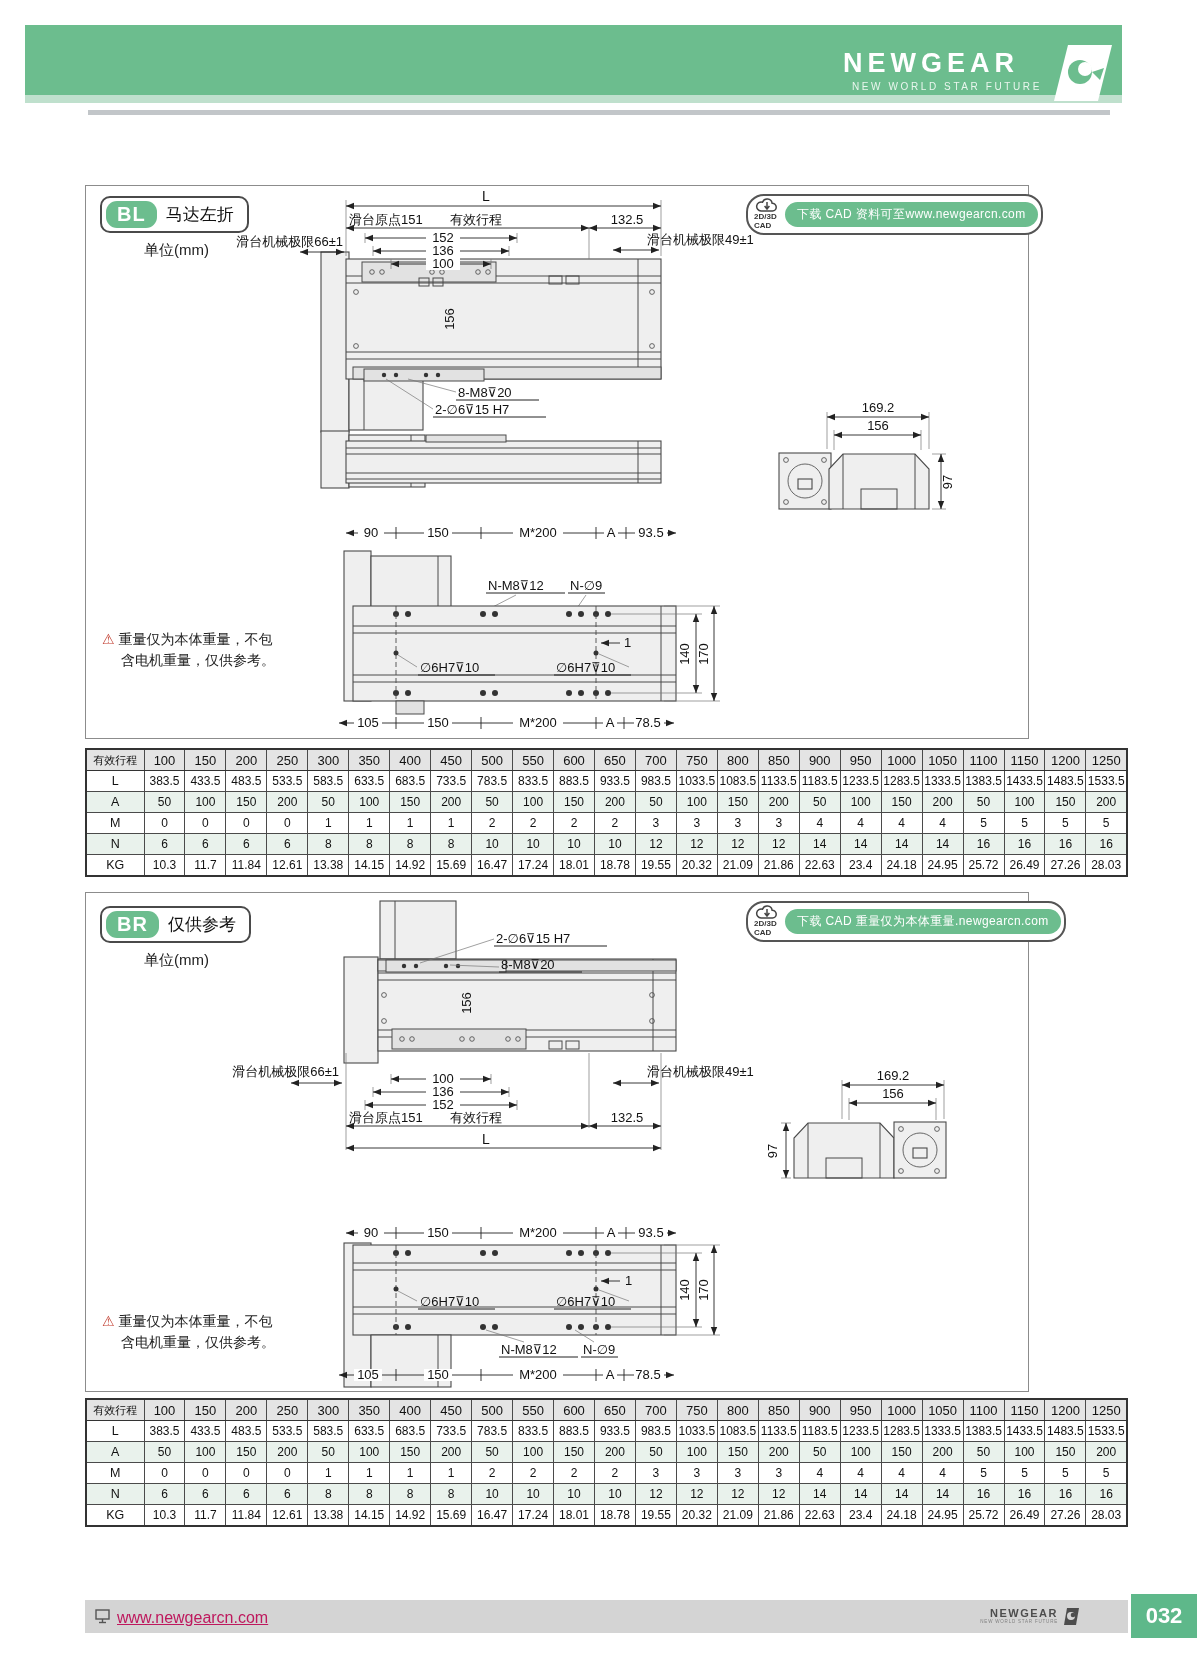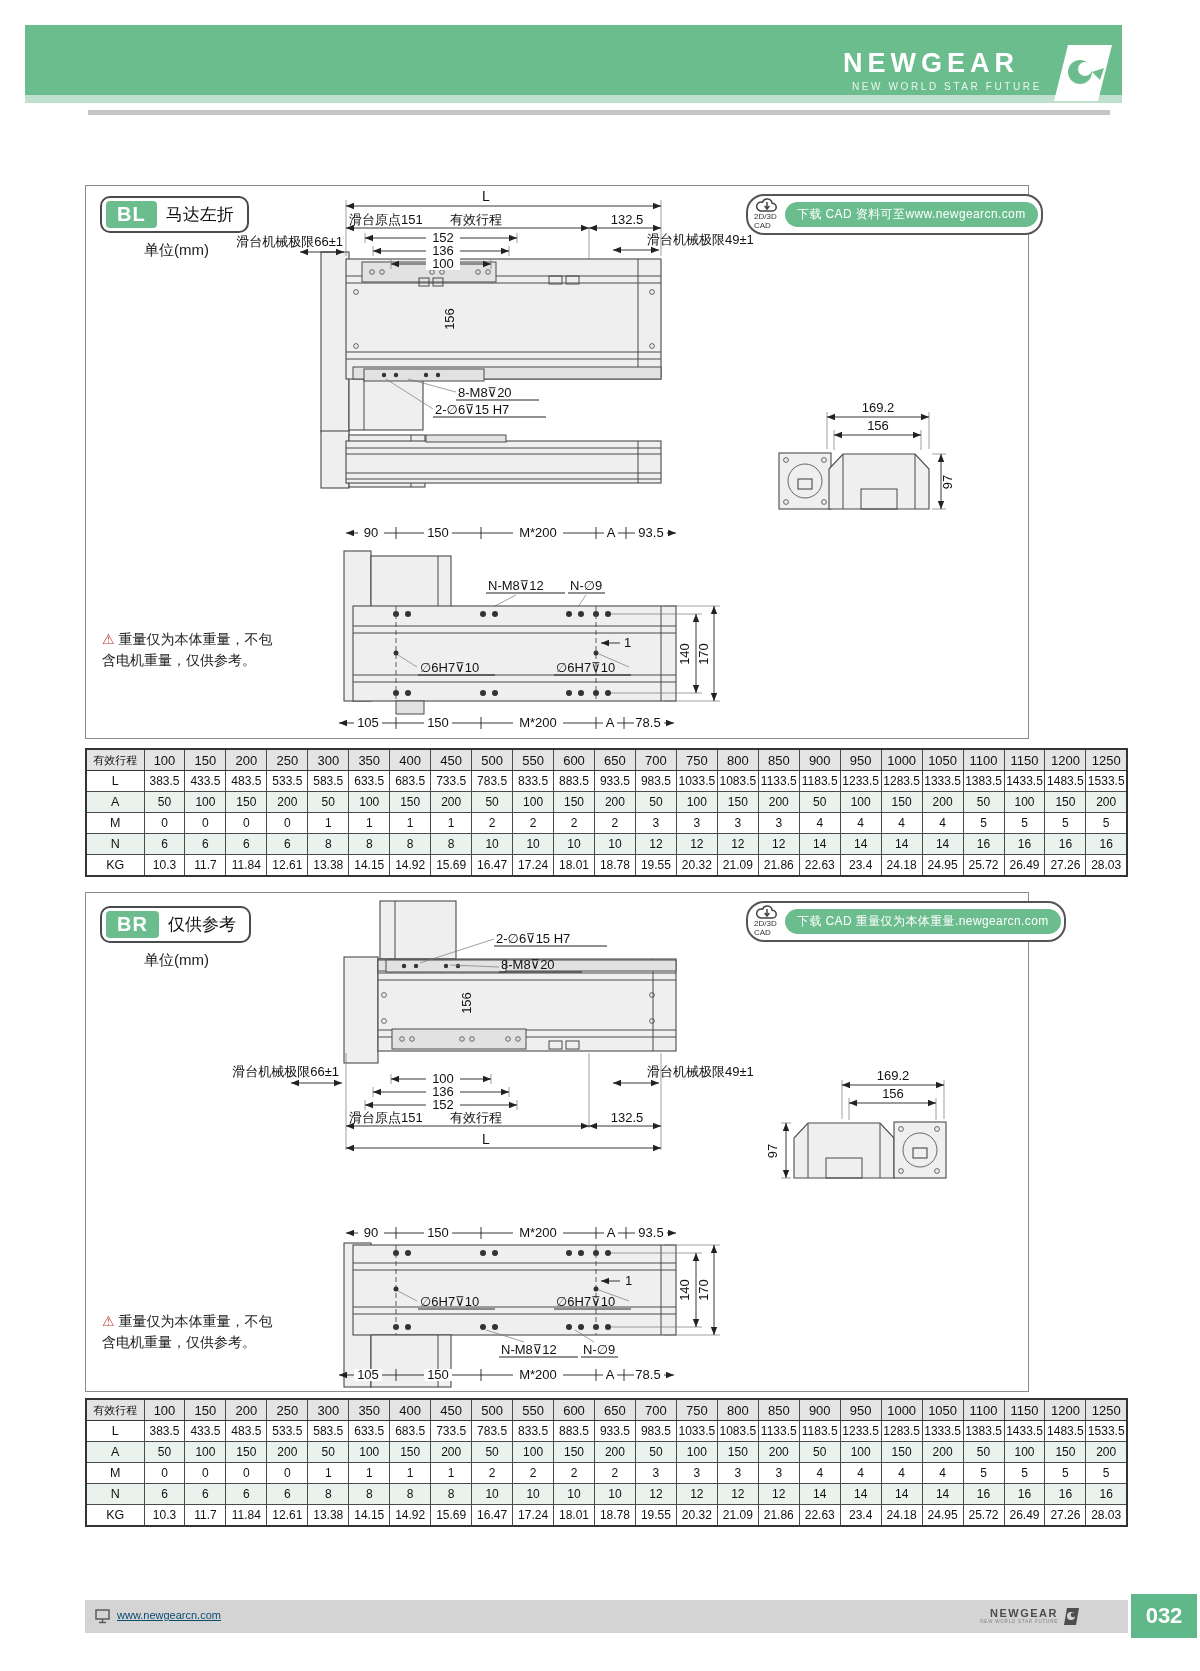--- a/index.html
+++ b/index.html
@@ -7,40 +7,40 @@
   .abs{position:absolute}
   
   .hdr-band{left:25px;top:25px;width:1097px;height:70px;background:#6cbd8e}
   .hdr-stripe1{left:25px;top:95px;width:1097px;height:8px;background:#bfe0cd}
   .hdr-rule{left:88px;top:110px;width:1022px;height:5px;background:#c2c6c9}
   .brand{color:#fff;font-weight:bold;font-size:27px;letter-spacing:5px}
   .tagline{color:#eaf6ee;font-size:10px;letter-spacing:2.6px}
   
   .box{border:1.5px solid #8c8c8c;background:#fff}
   .badge{display:inline-flex;align-items:center;border:2px solid #4a4a4a;border-radius:10px;background:#fff;padding:3px 4px;gap:9px}
-  .badge-code{background:#6cbd8e;color:#fff;font-weight:bold;font-size:20px;padding:2px 11px;border-radius:4px;letter-spacing:1px}
+  .badge-code{background:#6cbd8e;color:#fff;font-weight:bold;font-size:20px;padding:2px 11px;border-radius:11px;letter-spacing:1px}
   .badge-title{font-size:17px;font-weight:normal;color:#111;padding-right:9px}
   .unit{font-size:15px;color:#222}
   .cadbtn{display:inline-flex;align-items:center;border:2px solid #555;border-radius:18px;background:#fff;padding:2px 3px 2px 5px;gap:4px;cursor:pointer}
-  .cadicon{display:flex;flex-direction:column;font-size:8px;font-weight:normal;color:#333;line-height:1.1;padding:0 1px}
+  .cadicon{display:flex;flex-direction:column;font-size:8px;font-weight:bold;color:#333;line-height:1.1;padding:0 1px}
   .cadpill{background:#6cbd8e;color:#fff;font-size:12px;border-radius:13px;padding:4px 12px;letter-spacing:.4px;white-space:nowrap}
   .note{font-size:14px;color:#222;line-height:21px}
   .note .warn{color:#c0392b;font-size:14px;margin-right:4px}
-  .note .ind{}
+  .note .ind{margin-left:19px}
   
   .spec{position:absolute;border-collapse:collapse;table-layout:fixed;width:1043px;background:#fff;border:2px solid #333}
   .spec th,.spec td{border:1px solid #4a4a4a;text-align:center;font-weight:normal;font-size:12px;height:20px;padding:0;white-space:nowrap;overflow:hidden}
   .spec thead th{background:#e4e4e4;font-size:13px;border-bottom:1.6px solid #333}
   .spec thead th.corner{font-size:11px}
   .spec col.c0{width:58px}
   .spec tbody tr:nth-child(even){background:#e9f2ec}
   .spec tbody th{font-size:12.5px}
   
   .fbar{left:85px;top:1600px;width:1043px;height:33px;background:#d4d4d4}
-  .flink{font-size:11px;color:#0c4a6e;text-decoration:underline;cursor:pointer}
+  .flink{font-size:16px;color:#be185d;text-decoration:underline;cursor:pointer}
   .fpage{left:1131px;top:1594px;width:66px;height:44px;background:#5eb88a;color:#fff;font-weight:bold;font-size:22px;display:flex;align-items:center;justify-content:center}
   .fbrand{font-size:11px;font-weight:bold;color:#4d4d4d;letter-spacing:1.5px;line-height:1}
   .fbrandtag{font-size:4.5px;color:#808080;letter-spacing:.8px}
   
   svg .s{stroke:#4a4a4a;stroke-width:1;fill:none}
   svg .dash{stroke-dasharray:5 3;stroke-width:.9}
   svg .f{fill:#efefef;stroke:#4a4a4a;stroke-width:1.1}
   svg .f2{fill:#e2e2e2;stroke:#4a4a4a;stroke-width:1}
   svg .dim{stroke:#222;stroke-width:.9;fill:none}
   svg .ext{stroke:#777;stroke-width:.7;fill:none}

